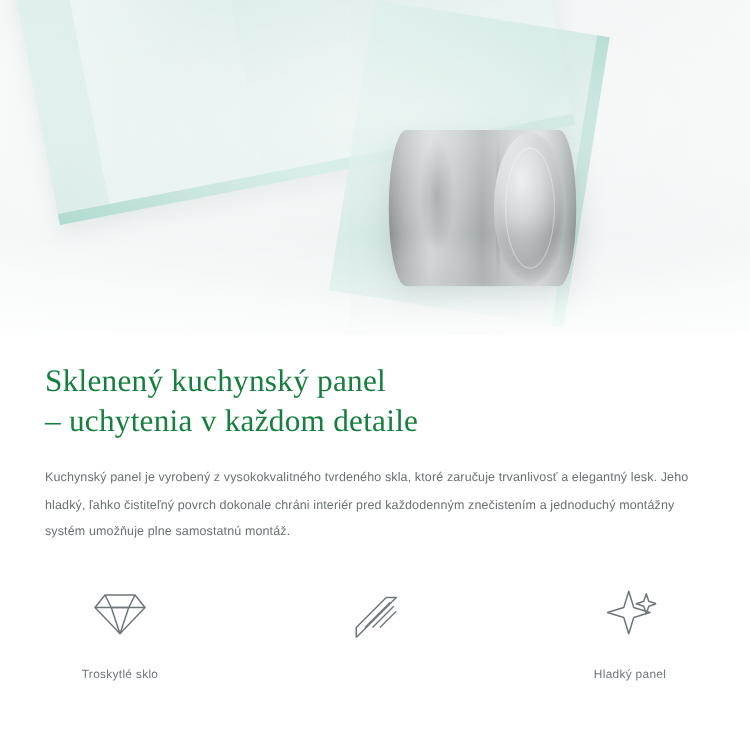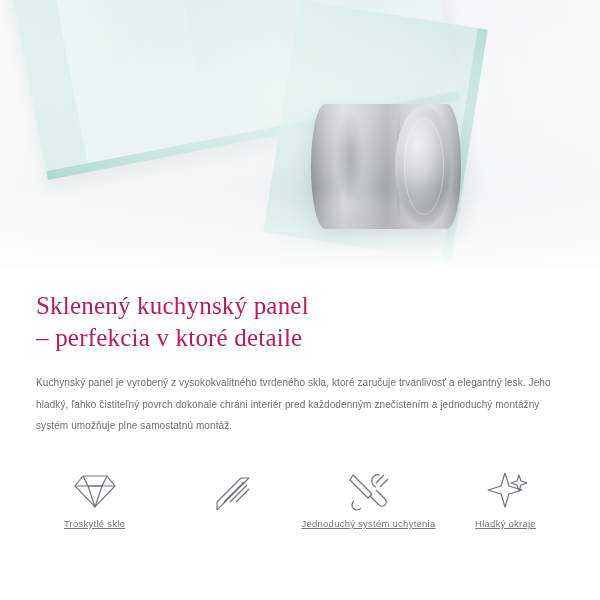--- a/index.html
+++ b/index.html
@@ -166,21 +166,21 @@
     top: 268px;
     width: 600px;
   }
   .headline {
     margin: 0;
     padding: 22px 36px 0 36px;
     font-family: "Liberation Serif", serif;
     font-weight: 400;
     font-size: 25px;
     line-height: 1.28;
-    color: #be185d;
+    color: #15803d;
     letter-spacing: 0.2px;
   }
   .headline .line2 {
     display: block;
   }
   .body-copy {
     margin: 0;
     padding: 18px 34px 0 36px;
     font-size: 10px;
     line-height: 2.15;
@@ -207,26 +207,25 @@
   .feature-icon {
     height: 46px;
     display: flex;
     align-items: center;
     justify-content: center;
   }
   .feature-icon svg {
     display: block;
   }
   .feature-label {
-    margin-top: 4px;
+    margin-top: 20px;
     font-size: 9.5px;
     color: #70767a;
     letter-spacing: 0.25px;
     line-height: 1.3;
-    text-decoration: underline;
   }
 </style>
 </head>
 <body>
 
 <div id="page">
 
   <div class="hero">
     <div class="hero-wall-left"></div>
     <div class="hero-wall-right"></div>
@@ -249,21 +248,21 @@
         </div>
       </div>
     </div>
 
     <div class="hero-vignette"></div>
   </div>
 
   <div class="content">
     <h1 class="headline">
       <span>Sklenený kuchynský panel</span>
-      <span class="line2">– perfekcia v ktoré detaile</span>
+      <span class="line2">– uchytenia v každom detaile</span>
     </h1>
     <p class="body-copy">Kuchynský panel je vyrobený z vysokokvalitného tvrdeného skla, ktoré zaručuje trvanlivosť a elegantný lesk. Jeho hladký, ľahko čistiteľný povrch dokonale chráni interiér pred každodenným znečistením a jednoduchý montážny systém umožňuje plne samostatnú montáž.</p>
   </div>
 
   <div class="features">
 
     <div class="feature">
       <div class="feature-icon">
         <svg width="44" height="38" viewBox="0 0 44 38" fill="none" stroke="#6f767a" stroke-width="1.2">
           <path d="M10 4 H34 L42 14 L22 35 L2 14 Z"></path>
@@ -280,38 +279,26 @@
       <div class="feature-icon">
         <svg width="42" height="38" viewBox="0 0 42 38" fill="none" stroke="#6f767a" stroke-width="1.2">
           <path d="M6 30 L30 6 L38 6 L6 38 Z" stroke-linejoin="round"></path>
           <path d="M13 30 L33 10"></path>
           <path d="M19 30 L36 13"></path>
           <path d="M25 30 L38 17"></path>
         </svg>
       </div>
     </div>
 
-    <div class="feature">
-      <div class="feature-icon">
-        <svg width="46" height="40" viewBox="0 0 46 40" fill="none" stroke="#6f767a" stroke-width="1.2">
-          <path d="M7 4 L26 23 L22 27 L4 9 Z" stroke-linejoin="round"></path>
-          <path d="M24 25 L33 34 a4 4 0 0 0 6 -6 L30 19"></path>
-          <path d="M38 4 L30 12 M42 8 L34 16"></path>
-          <path d="M34 4 a6 6 0 0 0 -4 12"></path>
-          <path d="M8 30 a5 5 0 1 0 7 7"></path>
-        </svg>
-      </div>
-      <div class="feature-label">Jednoduchý systém uchytenia</div>
-    </div>
 
     <div class="feature">
       <div class="feature-icon">
         <svg width="42" height="40" viewBox="0 0 42 40" fill="none" stroke="#6f767a" stroke-width="1.2">
           <path d="M16 2 L20 15 L33 19 L20 23 L16 36 L12 23 L-1 19 L12 15 Z" transform="translate(4,0)" stroke-linejoin="round"></path>
           <path d="M34 4 L36 10 L42 12 L36 14 L34 20 L32 14 L26 12 L32 10 Z" stroke-linejoin="round"></path>
         </svg>
       </div>
-      <div class="feature-label">Hladký okraje</div>
+      <div class="feature-label">Hladký panel</div>
     </div>
 
   </div>
 
 </div>
 
 </body></html>

